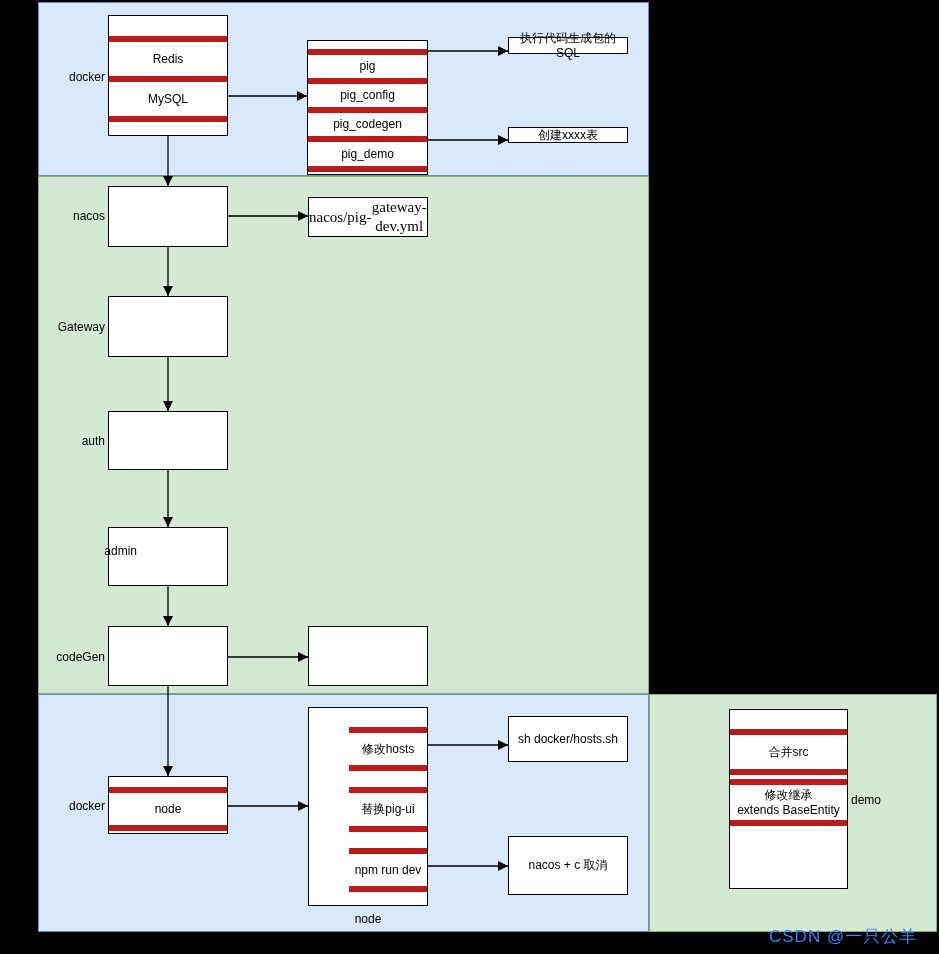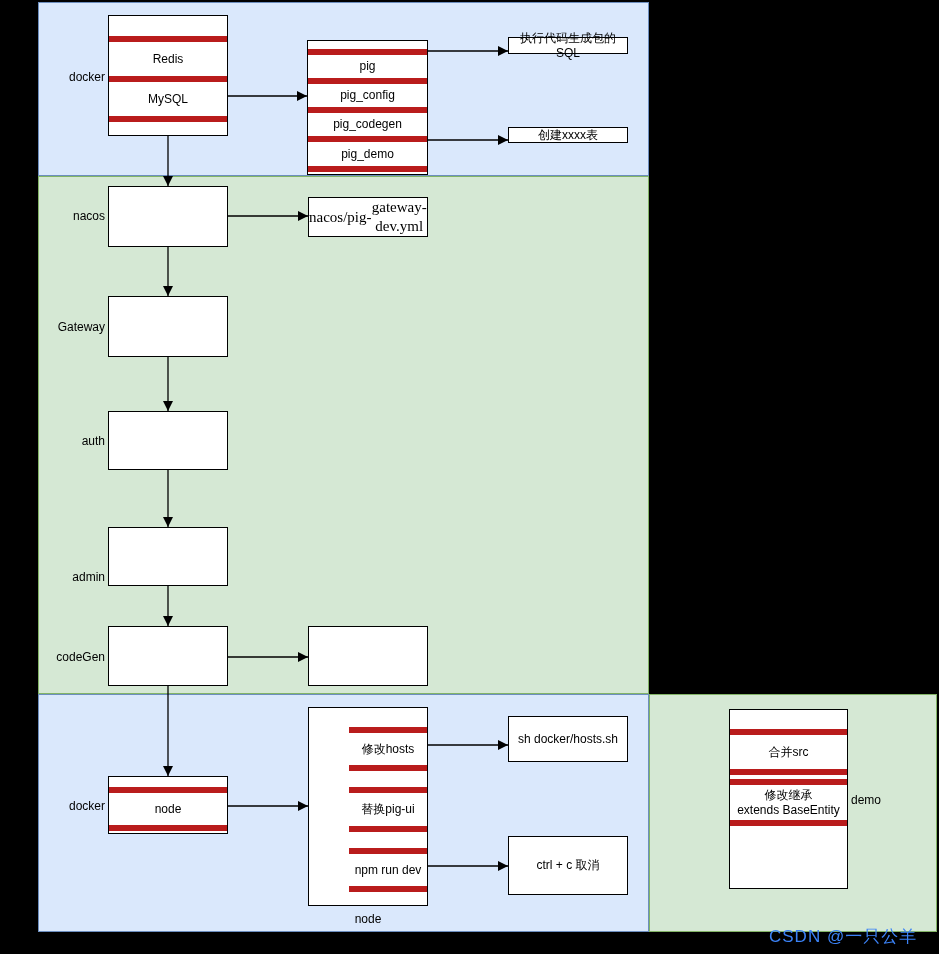--- a/index.html
+++ b/index.html
@@ -129,38 +129,38 @@
     <div class="row" style="height:19px;"></div>
     <div class="row" style="height:38px;">修改hosts</div>
     <div class="row" style="height:22px;"></div>
     <div class="row" style="height:39px;">替换pig-ui</div>
     <div class="row" style="height:22px;"></div>
     <div class="row" style="height:38px;">npm run dev</div>
     <div class="row" style="height:19px;"></div>
   </div>
 
   <div class="box" style="left:508px; top:716px; width:120px; height:46px;">sh docker/hosts.sh</div>
-  <div class="box" style="left:508px; top:836px; width:120px; height:59px;">ctrl + c 取消</div>
+  <div class="box" style="left:508px; top:836px; width:120px; height:59px;">nacos + c 取消</div>
 
   <div class="stack" style="left:729px; top:709px; width:119px; height:180px;">
     <div class="row" style="height:19px;"></div>
     <div class="row" style="height:40px;">合并src</div>
     <div class="row" style="height:10px;"></div>
     <div class="row" style="height:41px;">
       <div>修改继承</div>
       <div>extends BaseEntity</div>
     </div>
     <div class="row" style="height:68px;"></div>
   </div>
 
   <div class="side-label align-right" style="left:38px; top:70px;  width:67px;">docker</div>
   <div class="side-label align-right" style="left:38px; top:209px; width:67px;">nacos</div>
   <div class="side-label align-right" style="left:38px; top:320px; width:67px;">Gateway</div>
   <div class="side-label align-right" style="left:38px; top:434px; width:67px;">auth</div>
-  <div class="side-label align-right" style="left:38px; top:570px; width:67px;">admin</div>
+  <div class="side-label align-right" style="left:38px; top:544px; width:67px;padding-left:32px;">admin</div>
   <div class="side-label align-right" style="left:38px; top:650px; width:67px;">codeGen</div>
   <div class="side-label align-right" style="left:38px; top:799px; width:67px;">docker</div>
   <div class="side-label" style="left:308px; top:912px; width:120px; text-align:center;">node</div>
   <div class="side-label" style="left:851px; top:793px;">demo</div>
 
   <svg id="arrows" width="939" height="954">
     <defs>
       <marker id="ah" viewBox="0 0 10 10" refX="10" refY="5" markerWidth="10" markerHeight="10" orient="auto" markerUnits="userSpaceOnUse">
         <path d="M0,0 L10,5 L0,10 Z" fill="#000"></path>
       </marker>

